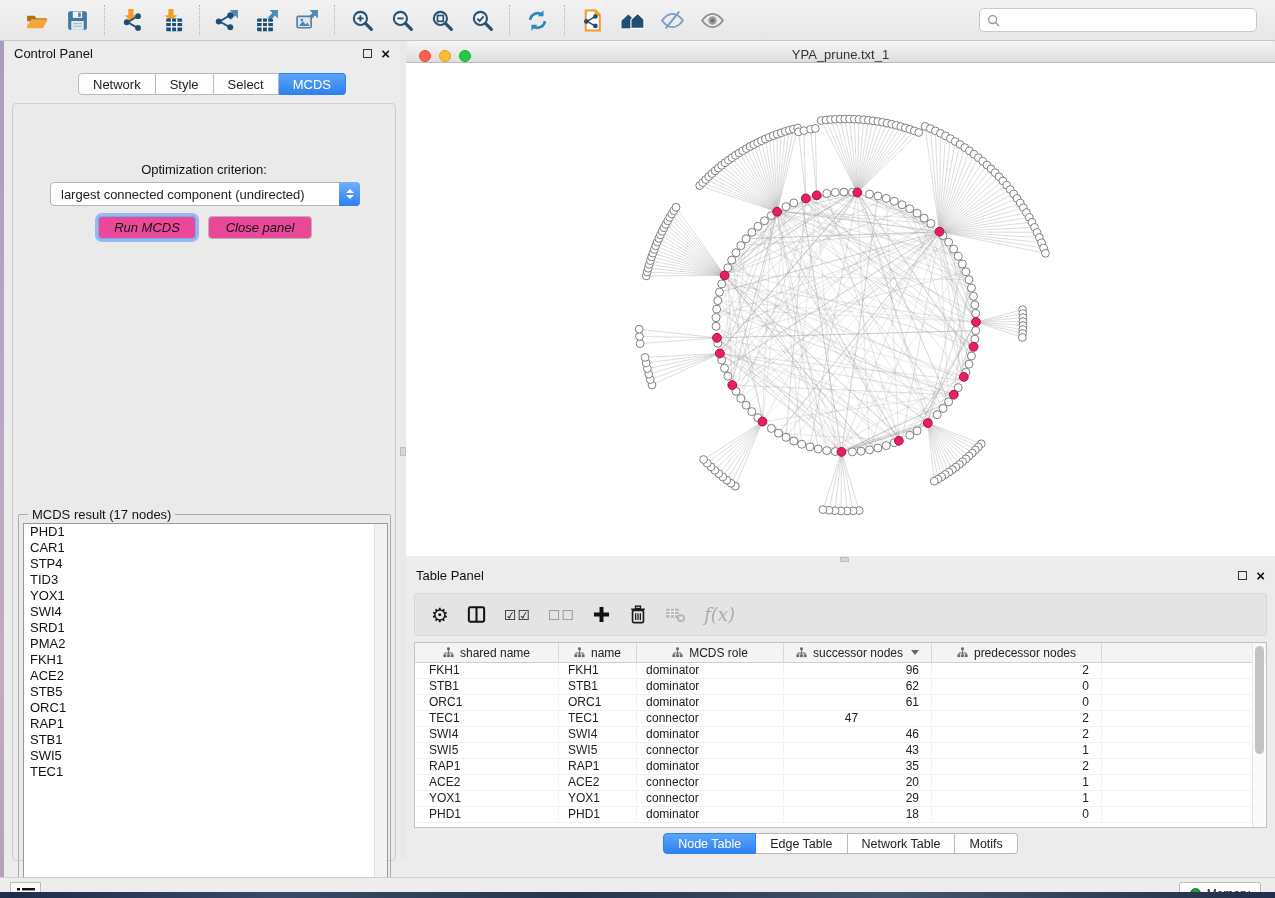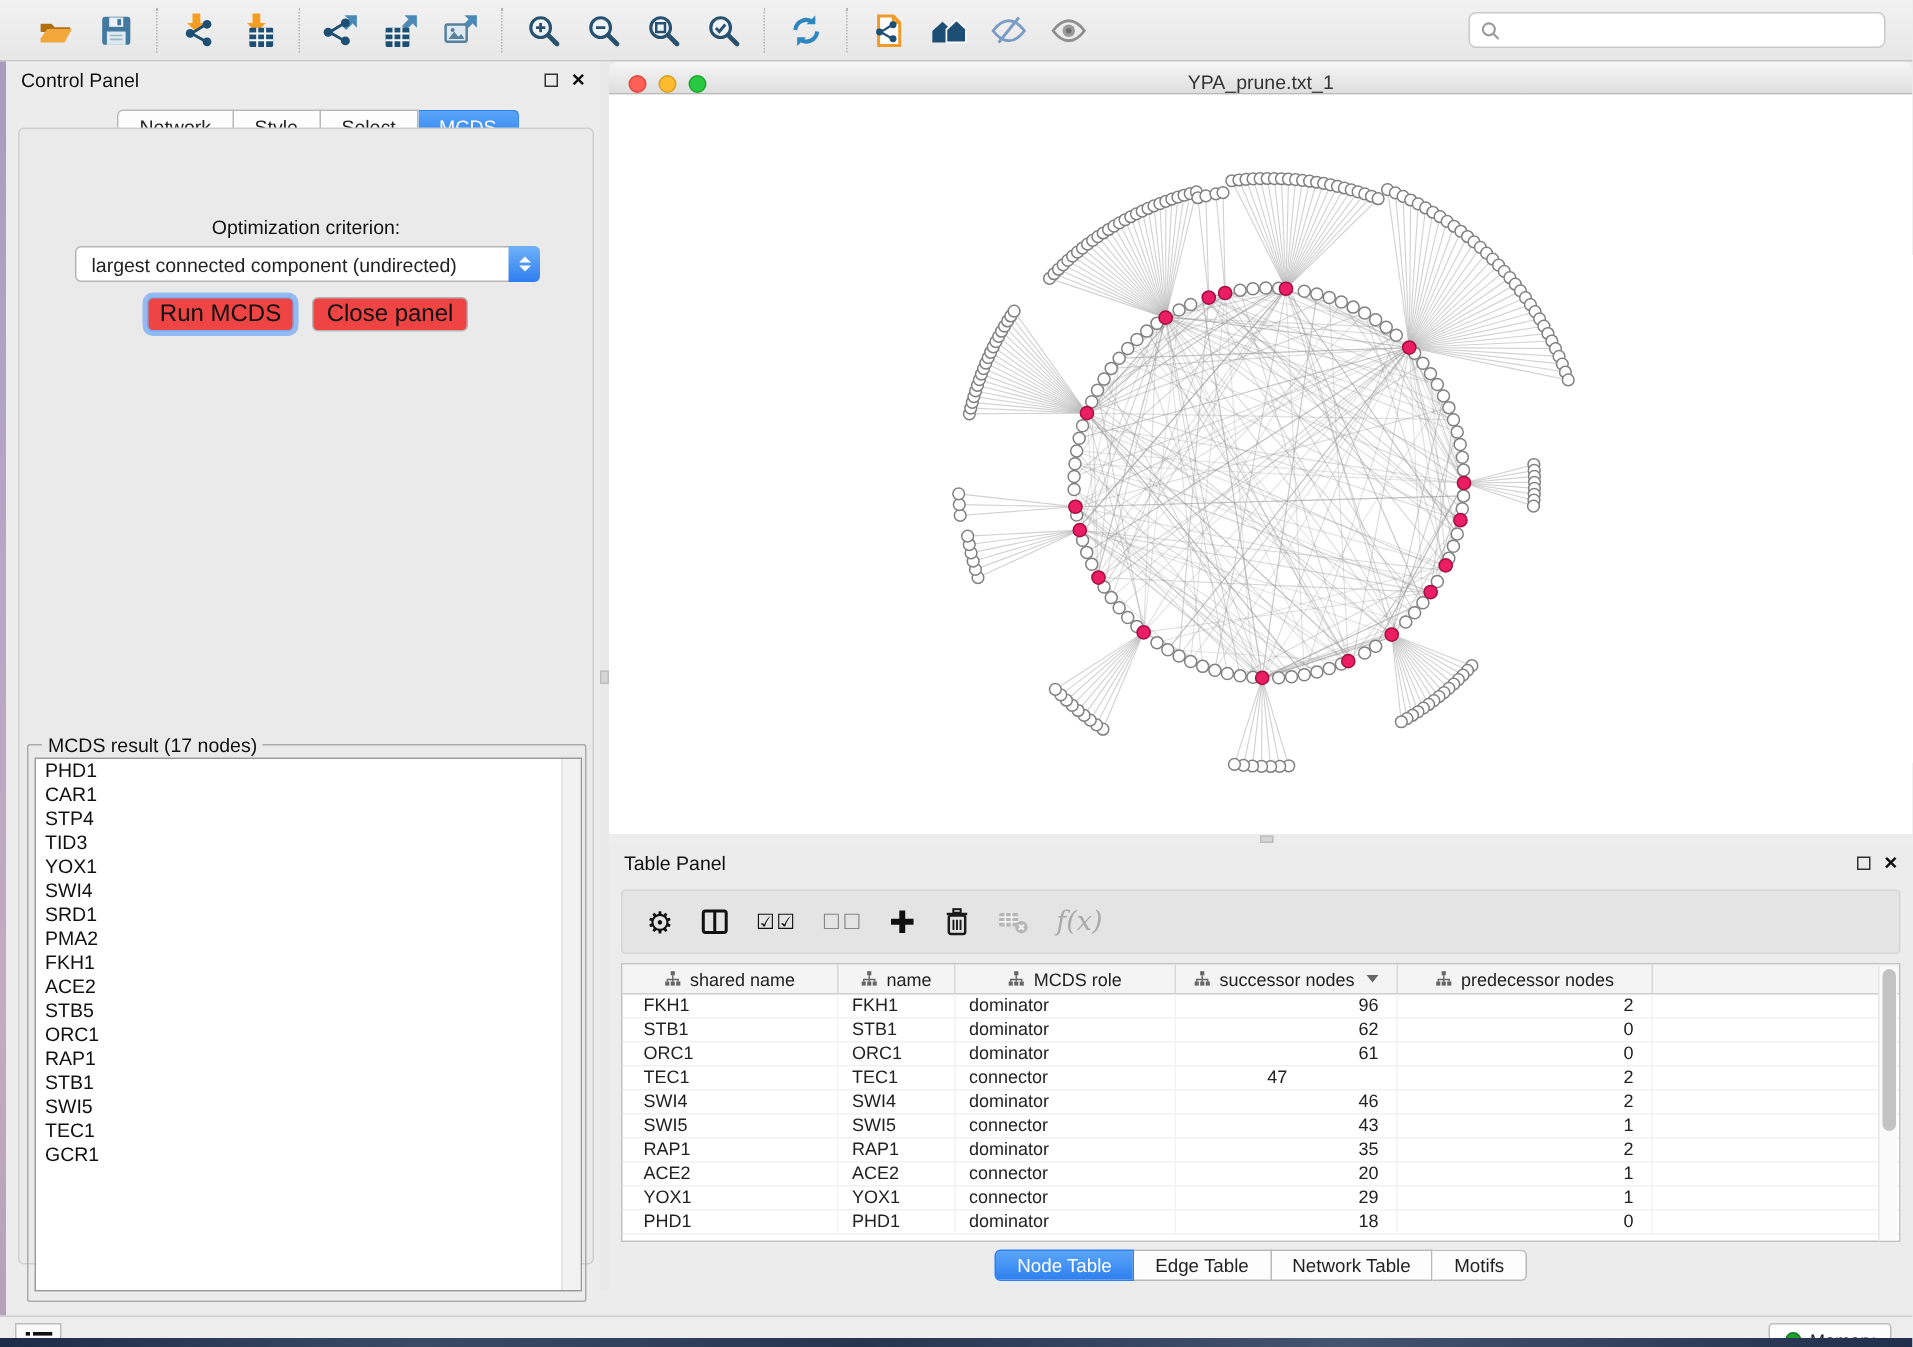--- a/index.html
+++ b/index.html
@@ -34,32 +34,32 @@
   .float-icon { width:9px; height:9px; border:1.6px solid #333; display:inline-block; cursor:pointer; }
   .close-x { font-size:15px; font-weight:bold; color:#111; line-height:9px; cursor:pointer; }
 
   #cp-tabs { position:absolute; left:74px; top:32px; display:flex; }
   .seg-tab { height:22px; padding:0 14px; background:#fdfdfd; border:1px solid #b9b9b9; border-left:none;
     display:flex; align-items:center; font-size:13px; cursor:pointer; }
   .seg-tab:first-child { border-left:1px solid #b9b9b9; border-radius:4px 0 0 4px; }
   .seg-tab:last-child { border-radius:0 4px 4px 0; }
   .seg-tab.active { background:linear-gradient(#5aa5f8,#2f80f0); border-color:#2f80f0; color:#fff; }
 
-  #cp-inner { position:absolute; left:8px; top:44px; width:384px; height:758px;
+  #cp-inner { position:absolute; left:8px; top:62px; width:384px; height:758px;
     background:#eaeaea; border:1px solid #cfcfcf; border-radius:4px; }
   #opt-label { position:absolute; left:0; top:58px; width:100%; text-align:center; color:#111; }
   #criterion-select { position:absolute; left:37px; top:78px; width:310px; height:24px; background:#fff;
     border:1px solid #b4b4b4; border-radius:4px; display:flex; align-items:center; cursor:pointer; }
   #criterion-select .sel-text { flex:1; padding:0 10px; font-size:13px; white-space:nowrap; overflow:hidden; }
   .spinner { width:21px; height:24px; margin:-1px -1px 0 0; border-radius:0 4px 4px 0;
     background:linear-gradient(#6fb1f9,#2f7ef0); display:flex; flex-direction:column; align-items:center; justify-content:center; gap:2px; }
   .spin-up { width:0; height:0; border-left:4px solid transparent; border-right:4px solid transparent; border-bottom:4px solid #fff; }
   .spin-dn { width:0; height:0; border-left:4px solid transparent; border-right:4px solid transparent; border-top:4px solid #fff; }
-  .cp-btn { position:absolute; top:112px; height:23px; background:#ef4444; border:1px solid #b4b4b4;
-    border-radius:4px; font-size:16px; font-family:"Liberation Sans",sans-serif; cursor:pointer; color:#111; }
+  .cp-btn { position:absolute; top:112px; height:23px; background:#ec4899; border:1px solid #b4b4b4;
+    border-radius:4px; font-size:13px; font-family:"Liberation Sans",sans-serif; cursor:pointer; color:#111;font-style:italic; }
   #run-btn { left:85px; width:98px; box-shadow:0 0 0 3px rgba(100,160,246,.65); border-color:#7aa8e8; }
   #close-panel-btn { left:195px; width:104px; }
 
   #mcds-fieldset { position:absolute; left:5px; top:410px; width:373px; height:372px;
     border:1px solid #ababab; border-radius:2px; }
   #mcds-legend { position:absolute; left:9px; top:-8px; background:#eaeaea; padding:0 4px; font-size:13px; color:#111; }
   #mcds-listbox { position:absolute; left:4px; top:8px; width:365px; height:356px; background:#fff; border:1px solid #999; overflow:hidden; }
   .mcds-item { height:16px; line-height:16px; padding-left:6px; font-size:13px; color:#111; }
   #mcds-scroll { position:absolute; right:0; top:0; width:13px; height:100%; background:#f2f2f2; border-left:1px solid #e0e0e0; }
 
@@ -334,21 +334,20 @@
               <div class="mcds-item">SRD1</div>
               <div class="mcds-item">PMA2</div>
               <div class="mcds-item">FKH1</div>
               <div class="mcds-item">ACE2</div>
               <div class="mcds-item">STB5</div>
               <div class="mcds-item">ORC1</div>
               <div class="mcds-item">RAP1</div>
               <div class="mcds-item">STB1</div>
               <div class="mcds-item">SWI5</div>
               <div class="mcds-item">TEC1</div>
-              <div class="mcds-item">GCR1</div>
             </div>
           <div id="mcds-scroll"></div>
         </div>
       </div>
     </div>
   </aside>
 
   <div id="v-divider">
       <div class="grip"></div>
     </div>

